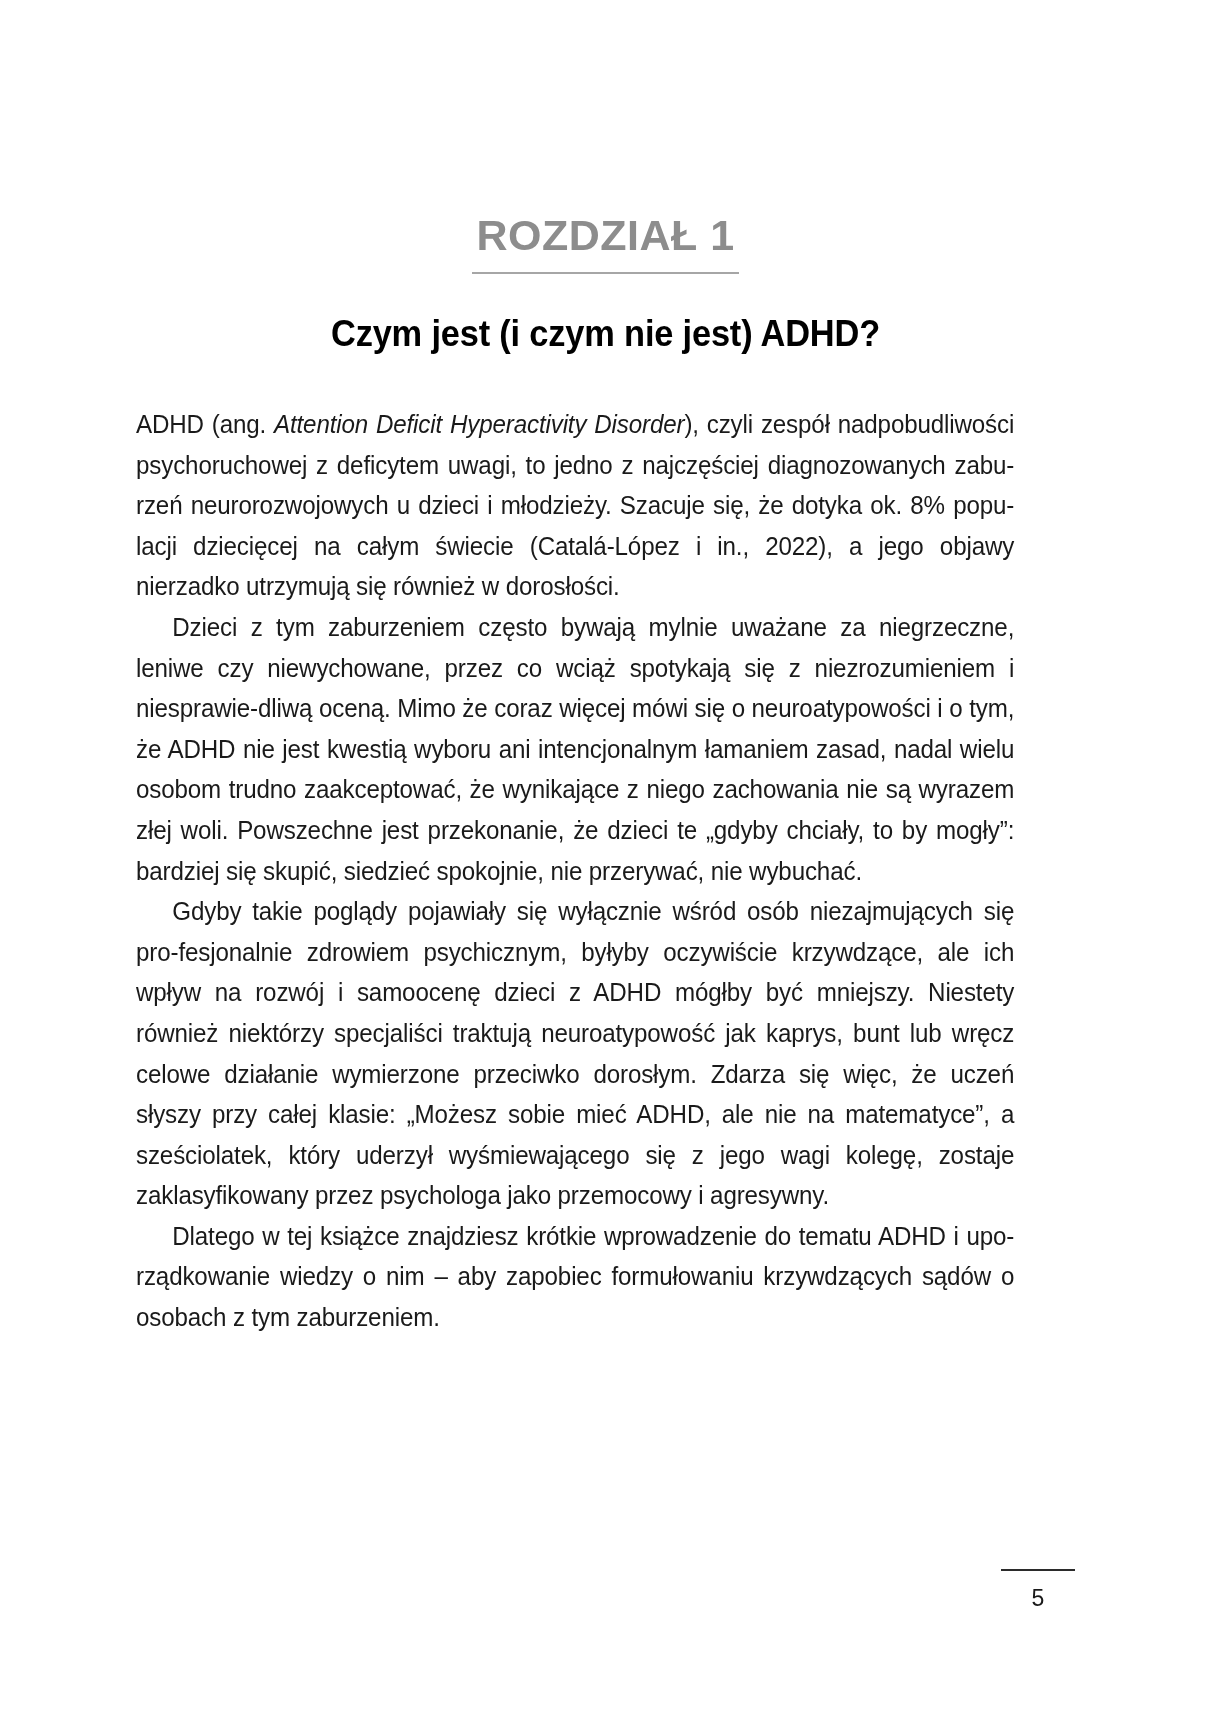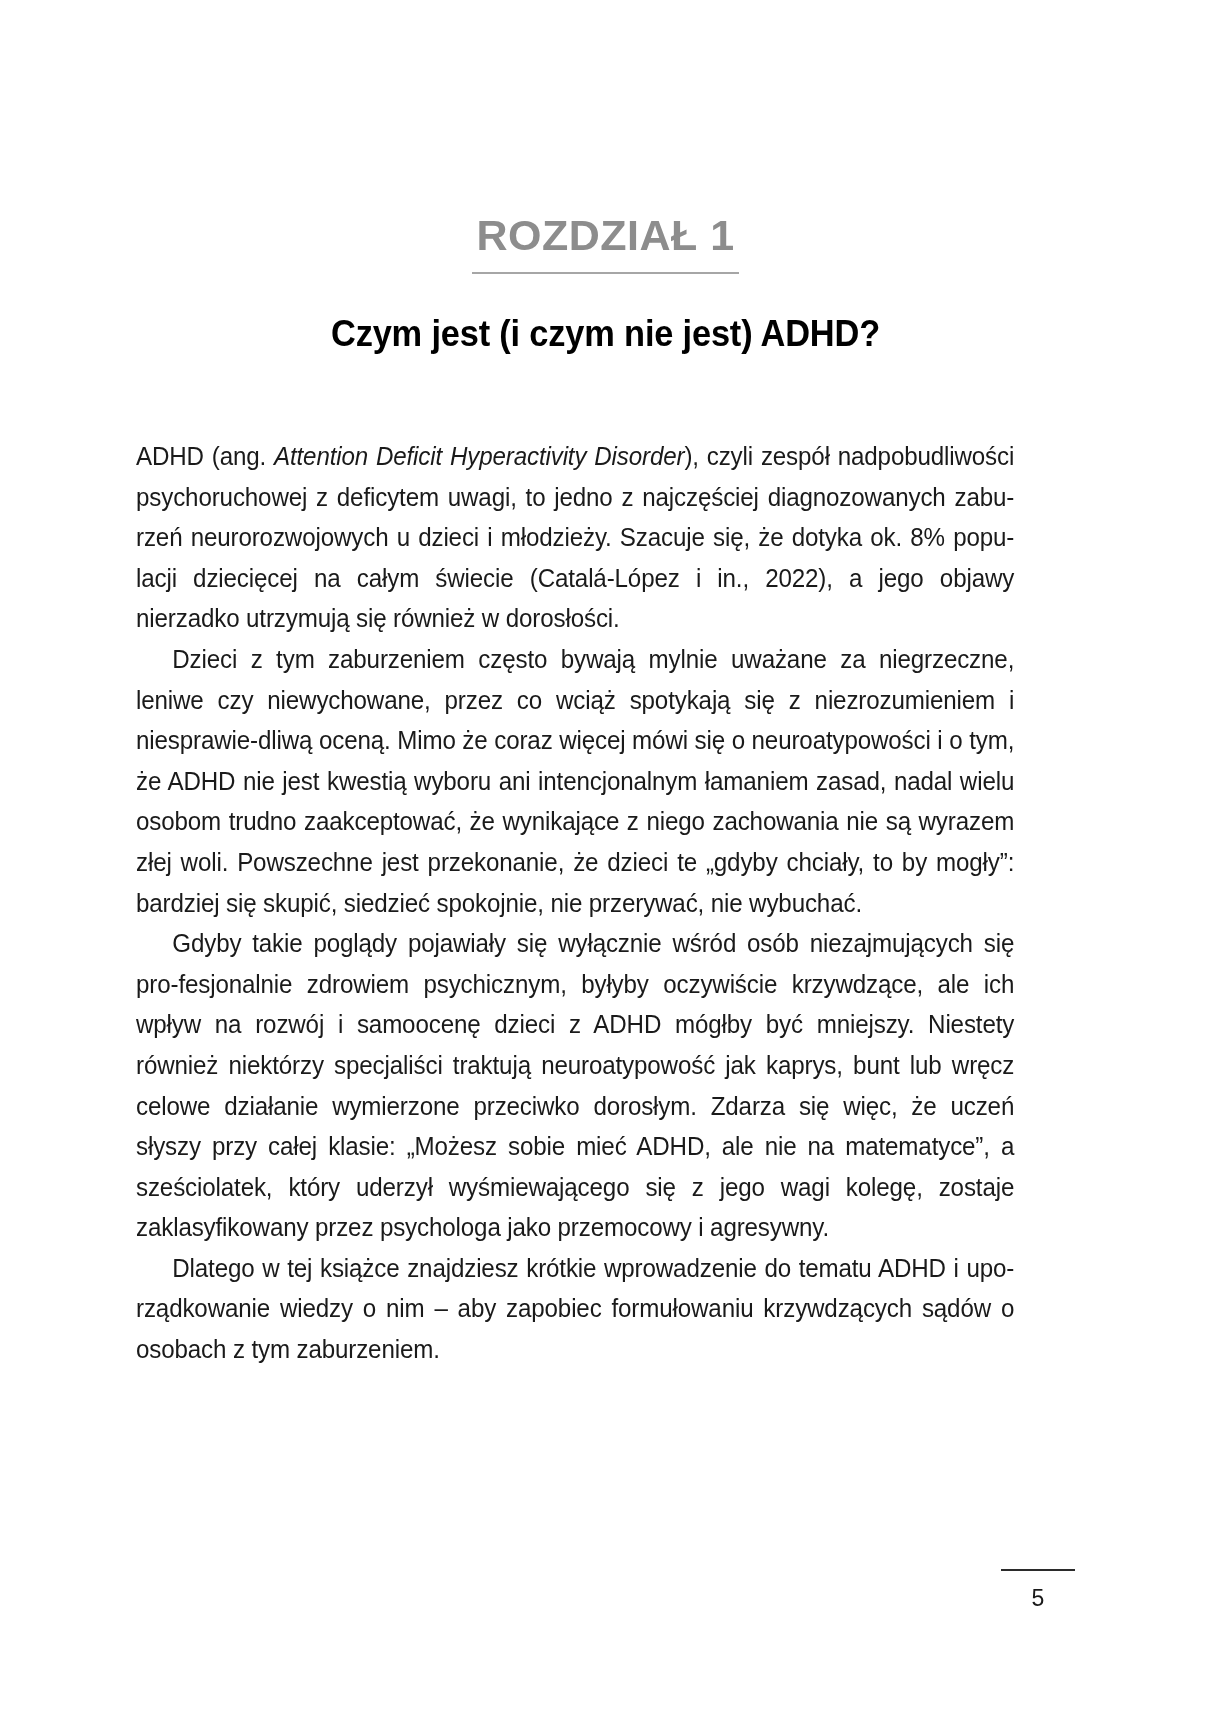--- a/index.html
+++ b/index.html
@@ -52,21 +52,21 @@
     font-size: 37px;
     color: #000000;
     letter-spacing: -0.2px;
     transform: scaleX(0.93);
   }
 
   
   .body-col {
     position: absolute;
     left: 136px;
-    top: 428px;
+    top: 396px;
     width: 880px;
   }
   .para {
     font-family: "Liberation Sans", sans-serif;
     font-size: 25.3px;
     line-height: 40.6px;
     color: #1a1a1a;
     text-align: justify;
     text-justify: inter-word;
     margin: 0;

